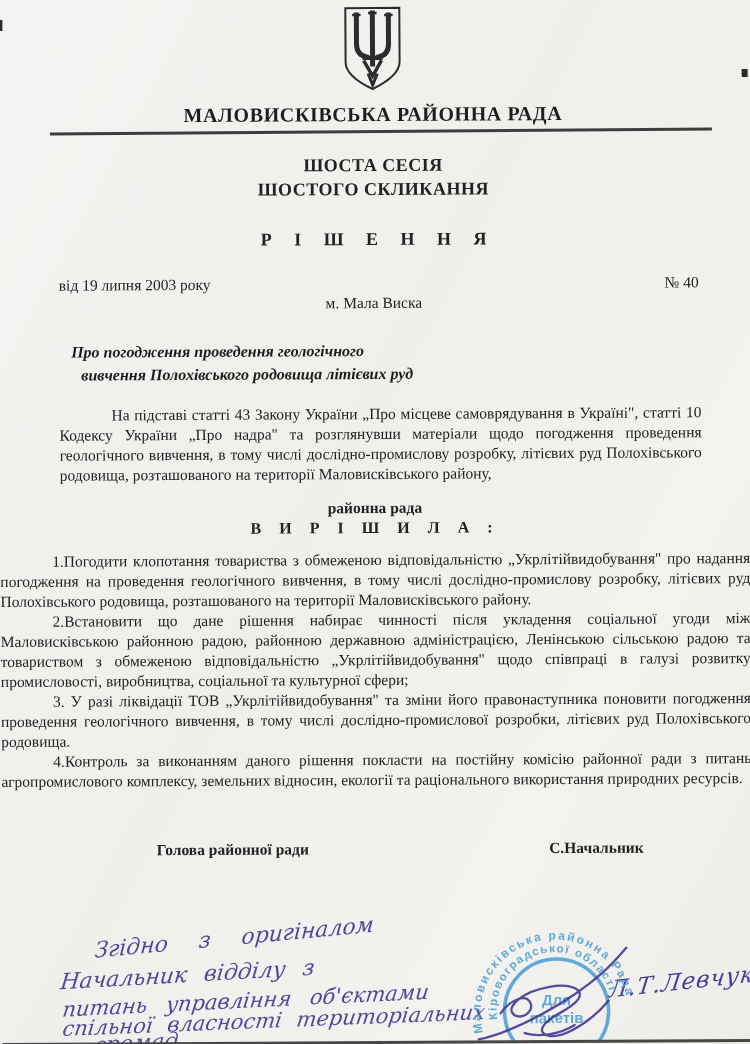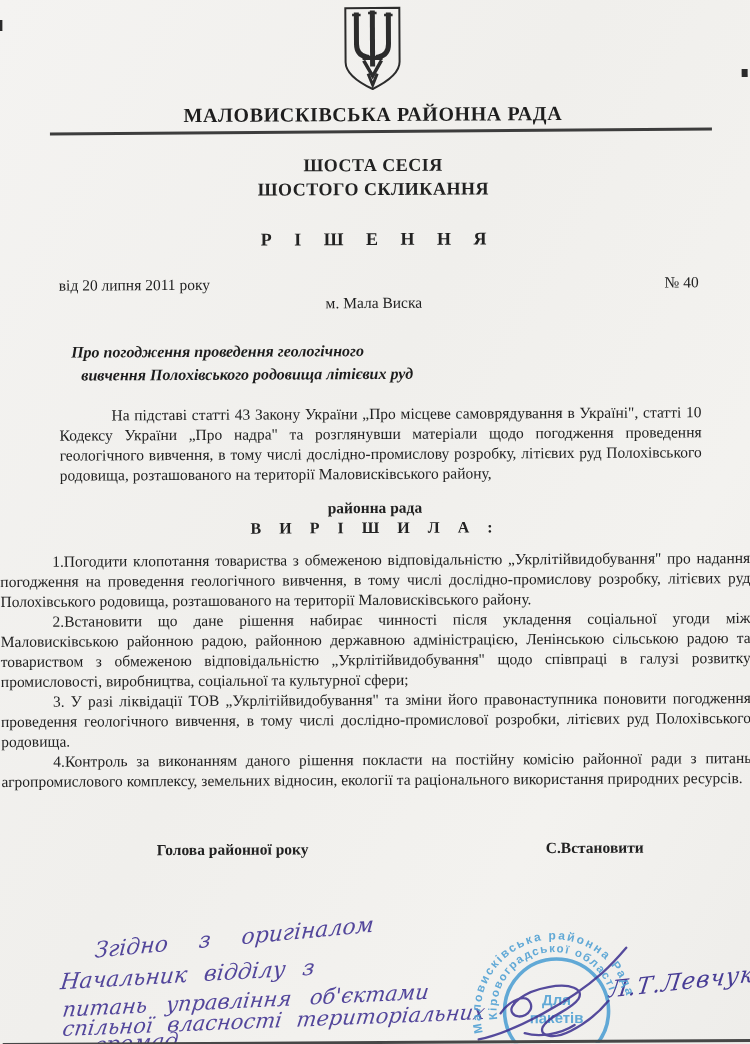--- a/index.html
+++ b/index.html
@@ -59,21 +59,21 @@
 
   <div class="council-title">МАЛОВИСКІВСЬКА РАЙОННА РАДА</div>
   <div class="rule"></div>
 
   <div class="session-1">ШОСТА СЕСІЯ</div>
   <div class="session-2">ШОСТОГО СКЛИКАННЯ</div>
 
   <div class="doc-type">Р І Ш Е Н Н Я</div>
 
   <div class="date-row">
-    <span>від 20 липня 2011 року</span>
+    <span>від 19 липня 2003 року</span>
     <span>№ 40</span>
   </div>
   <div class="place">м. Мала Виска</div>
 
   <div class="subject">
     <div class="l1">Про погодження проведення геологічного</div>
     <div class="l2">вивчення Полохівського родовища літієвих руд</div>
   </div>
 
   <p class="body-text preamble">На підставі статті 43 Закону України „Про місцеве самоврядування в Україні", статті 10 Кодексу України „Про надра" та розглянувши матеріали щодо погодження проведення геологічного вивчення, в тому числі дослідно-промислову розробку, літієвих руд Полохівського родовища, розташованого на території Маловисківського району,</p>
@@ -82,22 +82,22 @@
   <div class="resolved-word">В И Р І Ш И Л А :</div>
 
   <div class="items">
     <p class="body-text item">1.Погодити клопотання товариства з обмеженою відповідальністю „Укрлітійвидобування" про надання погодження на проведення геологічного вивчення, в тому числі дослідно-промислову розробку, літієвих руд Полохівського родовища, розташованого на території Маловисківського району.</p>
     <p class="body-text item">2.Встановити що дане рішення набирає чинності після укладення соціальної угоди між Маловисківською районною радою, районною державною адміністрацією, Ленінською сільською радою та товариством з обмеженою відповідальністю „Укрлітійвидобування" щодо співпраці в галузі розвитку промисловості, виробництва, соціальної та культурної сфери;</p>
     <p class="body-text item">3. У разі ліквідації ТОВ „Укрлітійвидобування" та зміни його правонаступника поновити погодження проведення геологічного вивчення, в тому числі дослідно-промислової розробки, літієвих руд Полохівського родовища.</p>
     <p class="body-text item">4.Контроль за виконанням даного рішення покласти на постійну комісію районної ради з питань агропромислового комплексу, земельних відносин, екології та раціонального використання природних ресурсів.</p>
   </div>
 
   <div class="sig-row">
-    <span>Голова районної року</span>
-    <span>С.Встановити</span>
+    <span>Голова районної ради</span>
+    <span>С.Начальник</span>
   </div>
 
   <div class="hw hw-1">Згідно з оригіналом</div>
   <div class="hw hw-2">Начальник відділу з</div>
   <div class="hw hw-3">питань управління об'єктами</div>
   <div class="hw hw-4">спільної власності територіальних</div>
   <div class="hw hw-5">громад</div>
   <div class="hw hw-sig">Л.Т.Левчук</div>
 
   <svg class="stamp" width="186" height="124" viewBox="0 0 186 124">

